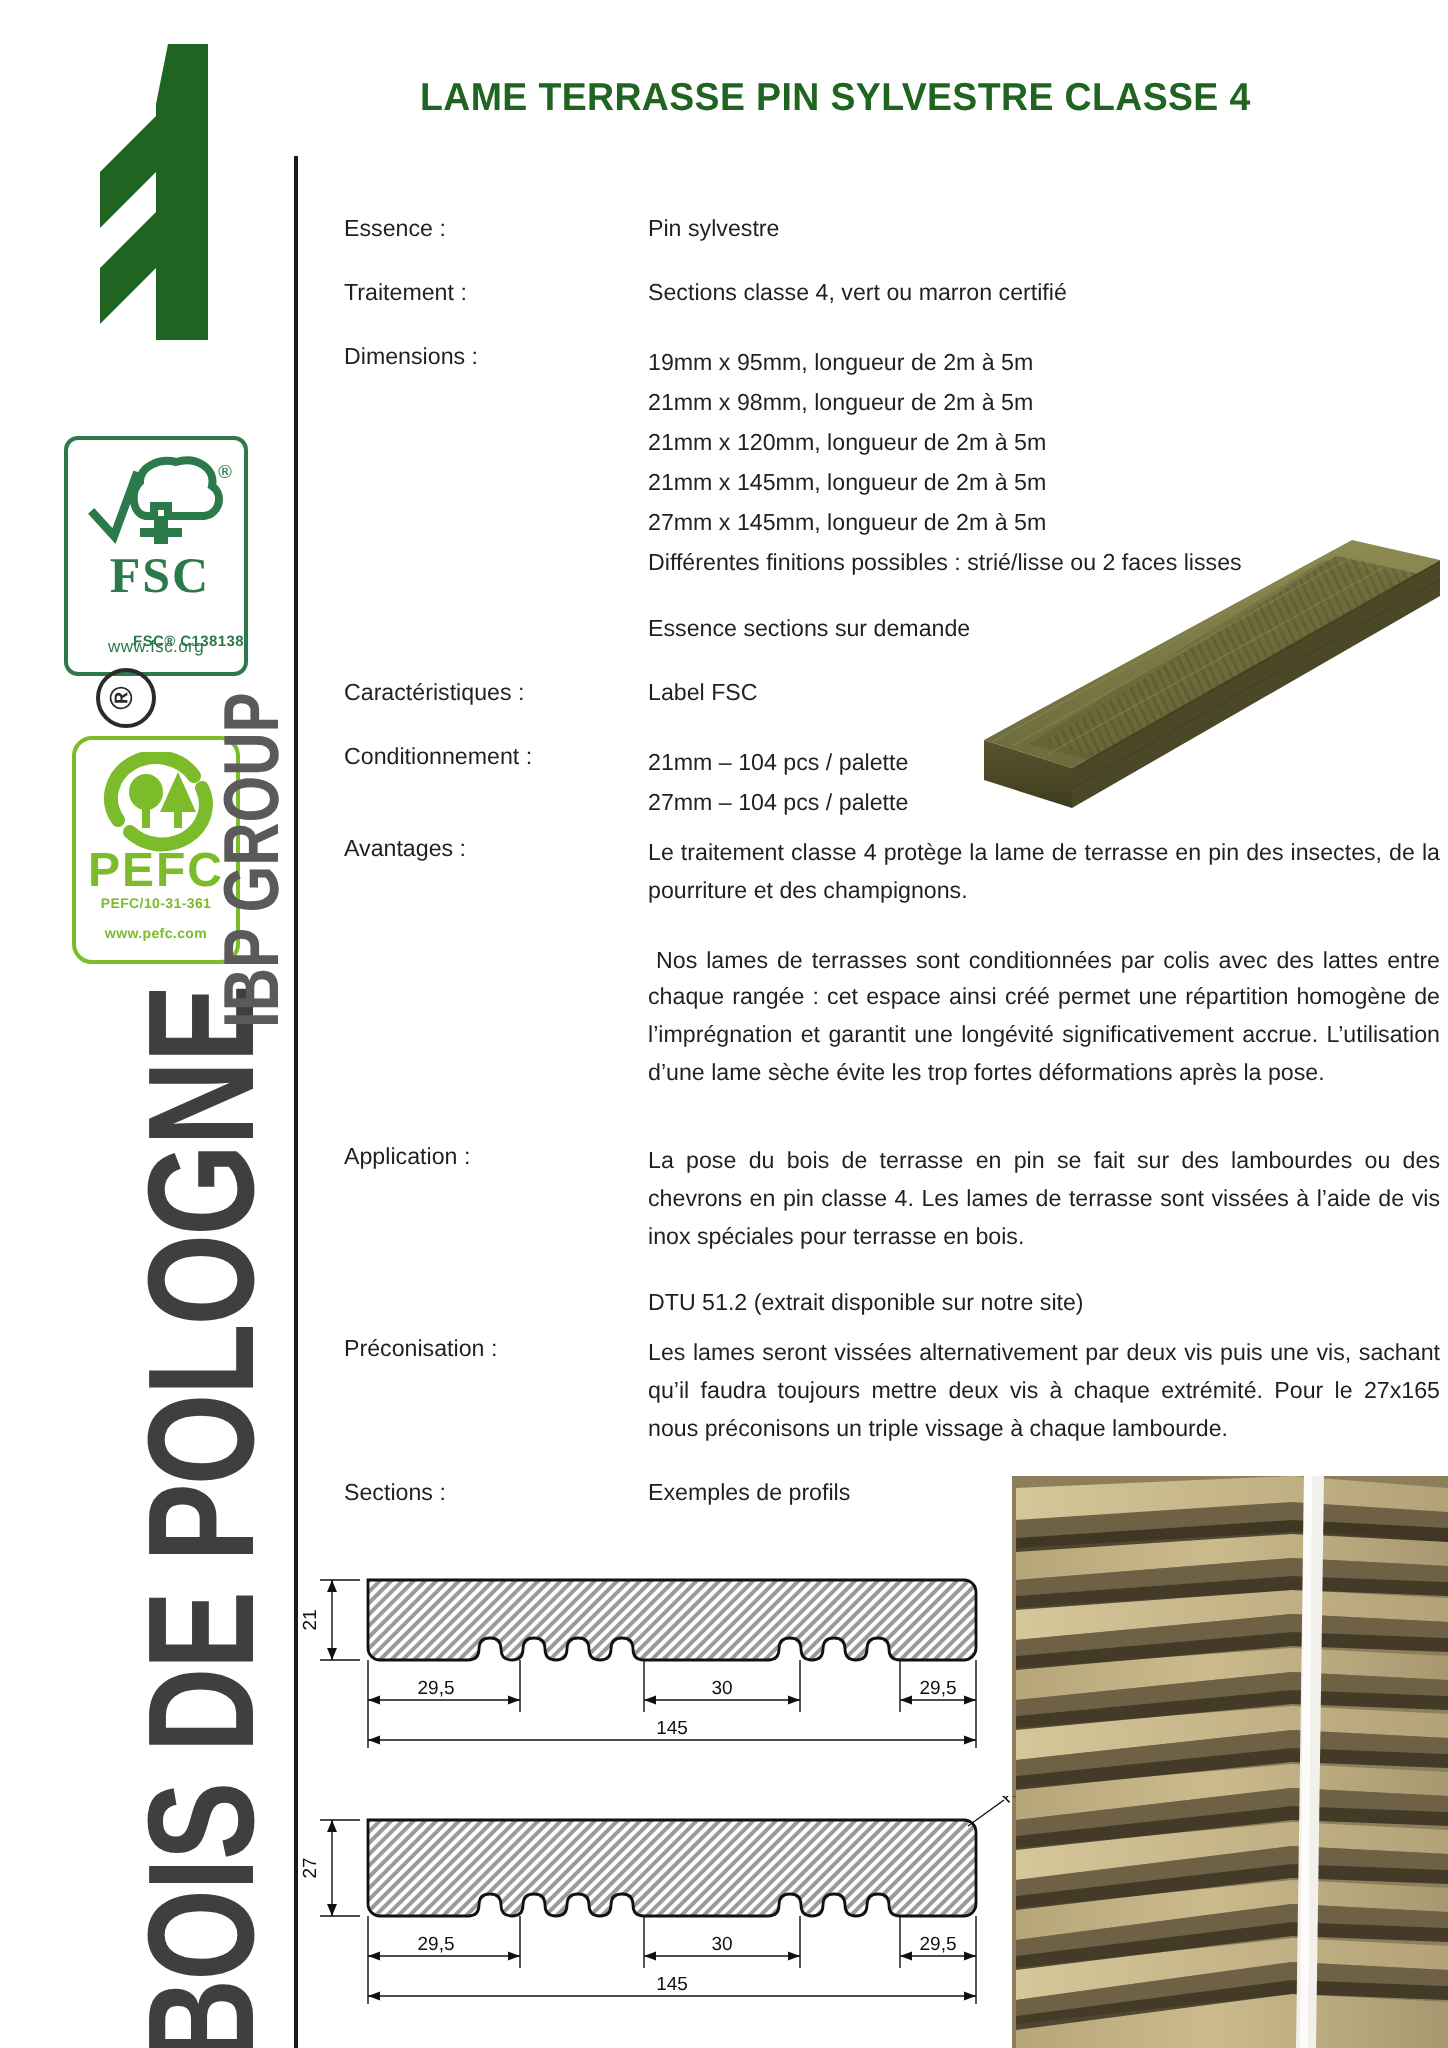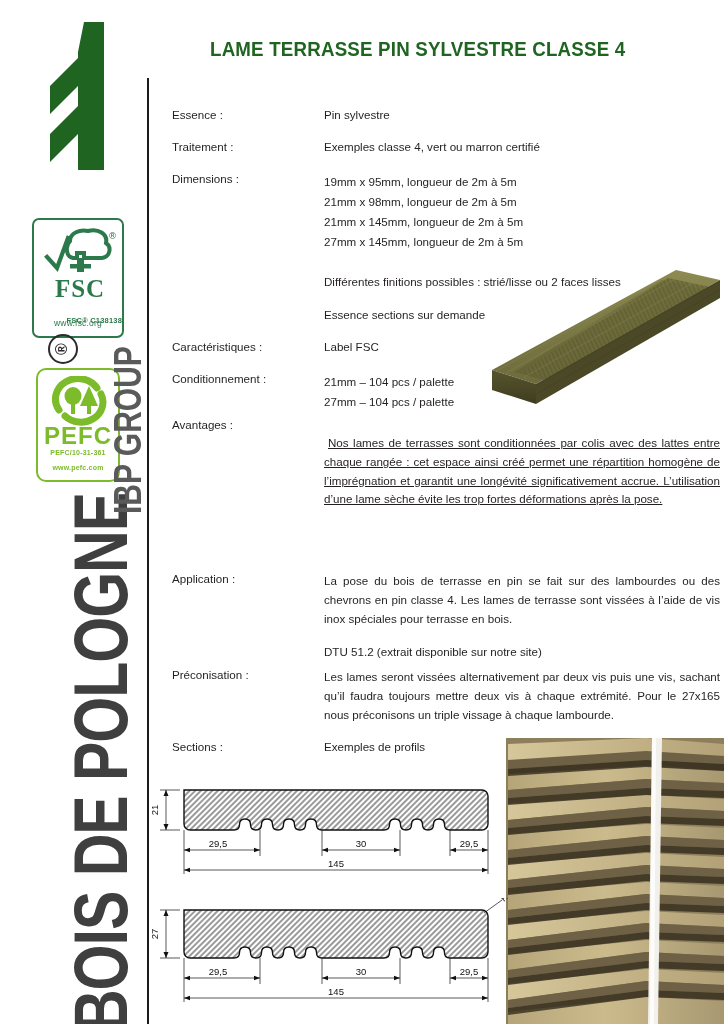--- a/index.html
+++ b/index.html
@@ -140,28 +140,29 @@
 
     <div class="title">LAME TERRASSE PIN SYLVESTRE  CLASSE 4</div>
 
     <div class="row" style="top:108px;">
       <span class="lbl">Essence :</span>
       <span class="val">Pin sylvestre</span>
     </div>
 
     <div class="row" style="top:140px;">
       <span class="lbl">Traitement :</span>
-      <span class="val">Exemples classe 4, vert ou marron certifié</span>
+      <span class="val">Sections classe 4, vert ou marron certifié</span>
     </div>
 
     <div class="row" style="top:172px;">
       <span class="lbl">Dimensions :</span>
       <div class="val lines" style="position:absolute;top:0;">
         <div>19mm x 95mm, longueur de 2m à 5m</div>
         <div>21mm x 98mm, longueur de 2m à 5m</div>
+        <div>21mm x 120mm, longueur de 2m à 5m</div>
         <div>21mm x 145mm, longueur de 2m à 5m</div>
         <div>27mm x 145mm, longueur de 2m à 5m</div>
       </div>
     </div>
 
     <div class="row" style="top:275px;">
       <span class="val">Différentes finitions possibles : strié/lisse ou 2 faces lisses</span>
     </div>
 
     <div class="row" style="top:308px;">
@@ -177,21 +178,22 @@
       <span class="lbl">Conditionnement :</span>
       <div class="val lines" style="position:absolute;top:0;">
         <div>21mm – 104 pcs / palette</div>
         <div>27mm – 104 pcs / palette</div>
       </div>
     </div>
 
     <div class="row" style="top:418px;">
       <span class="lbl">Avantages :</span>
       <div class="val wide" style="position:absolute;top:0;">
-        <div class="just" style="margin-top:16px;text-indent:4px;text-decoration:underline;">Nos lames de terrasses sont conditionnées par colis avec des lattes entre chaque rangée : cet espace ainsi créé permet une répartition homogène de l’imprégnation et garantit une longévité significativement accrue. L’utilisation d’une lame sèche évite les trop fortes déformations après la pose.</div>
+        <div class="just">Le traitement classe 4 protège la lame de terrasse en pin des insectes, de la pourriture et des champignons.</div>
+        <div class="just" style="margin-top:16px;text-indent:4px;">Nos lames de terrasses sont conditionnées par colis avec des lattes entre chaque rangée : cet espace ainsi créé permet une répartition homogène de l’imprégnation et garantit une longévité significativement accrue. L’utilisation d’une lame sèche évite les trop fortes déformations après la pose.</div>
       </div>
     </div>
 
     <div class="row" style="top:572px;">
       <span class="lbl">Application :</span>
       <div class="val wide" style="position:absolute;top:0;">
         <div class="just">La pose du bois de terrasse en pin se fait sur des lambourdes ou des chevrons en pin classe 4. Les lames de terrasse sont vissées à l’aide de vis inox spéciales pour terrasse en bois.</div>
         <div style="margin-top:15px;line-height:1.62;">DTU 51.2 (extrait disponible sur notre site)</div>
       </div>
     </div>

